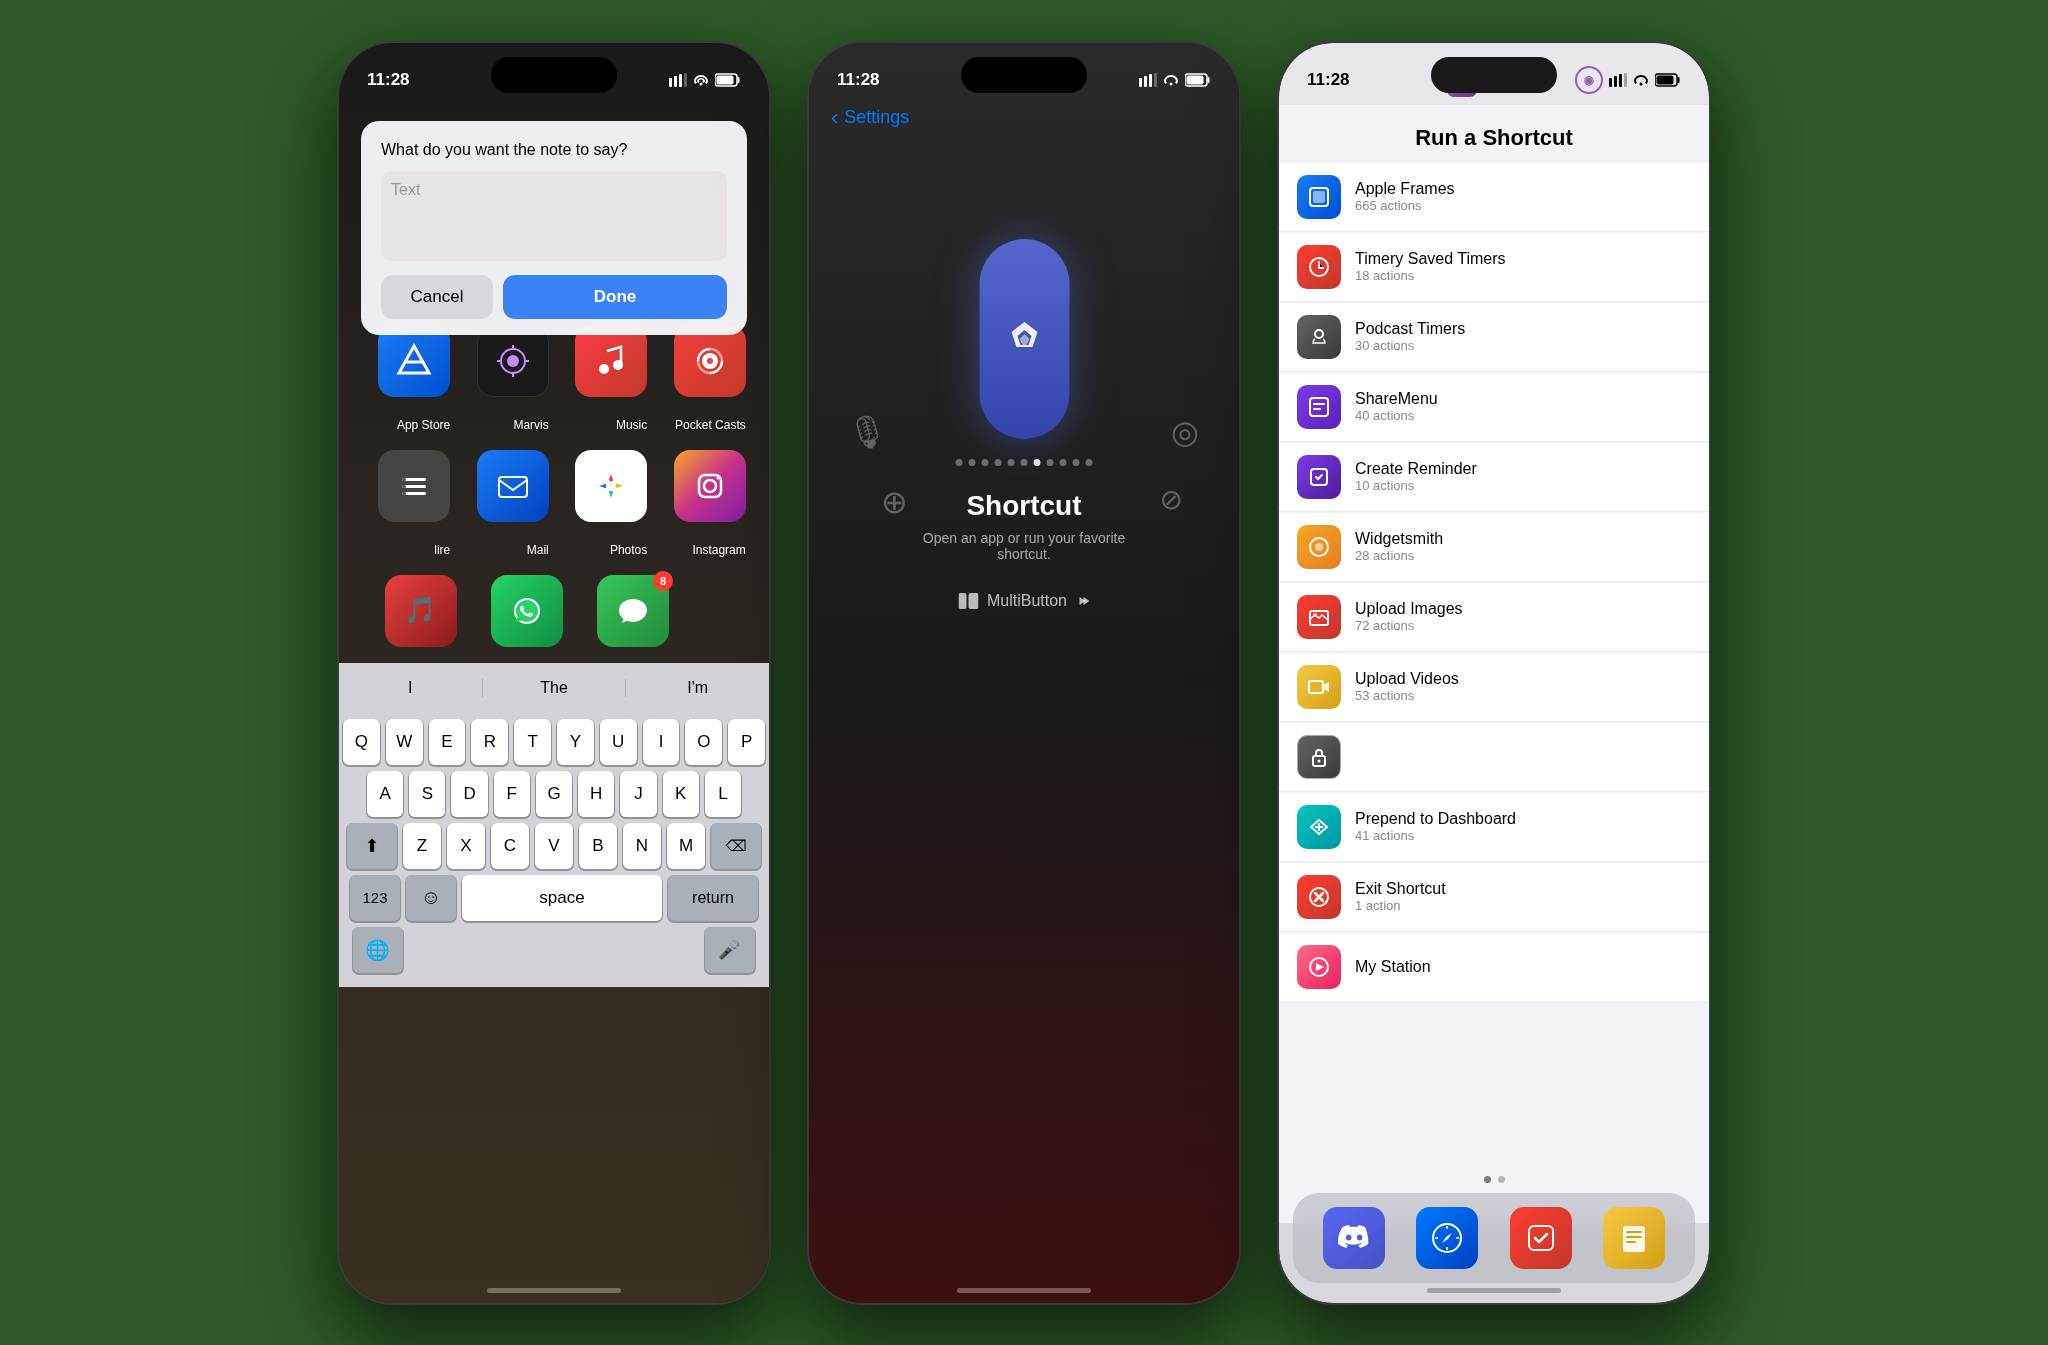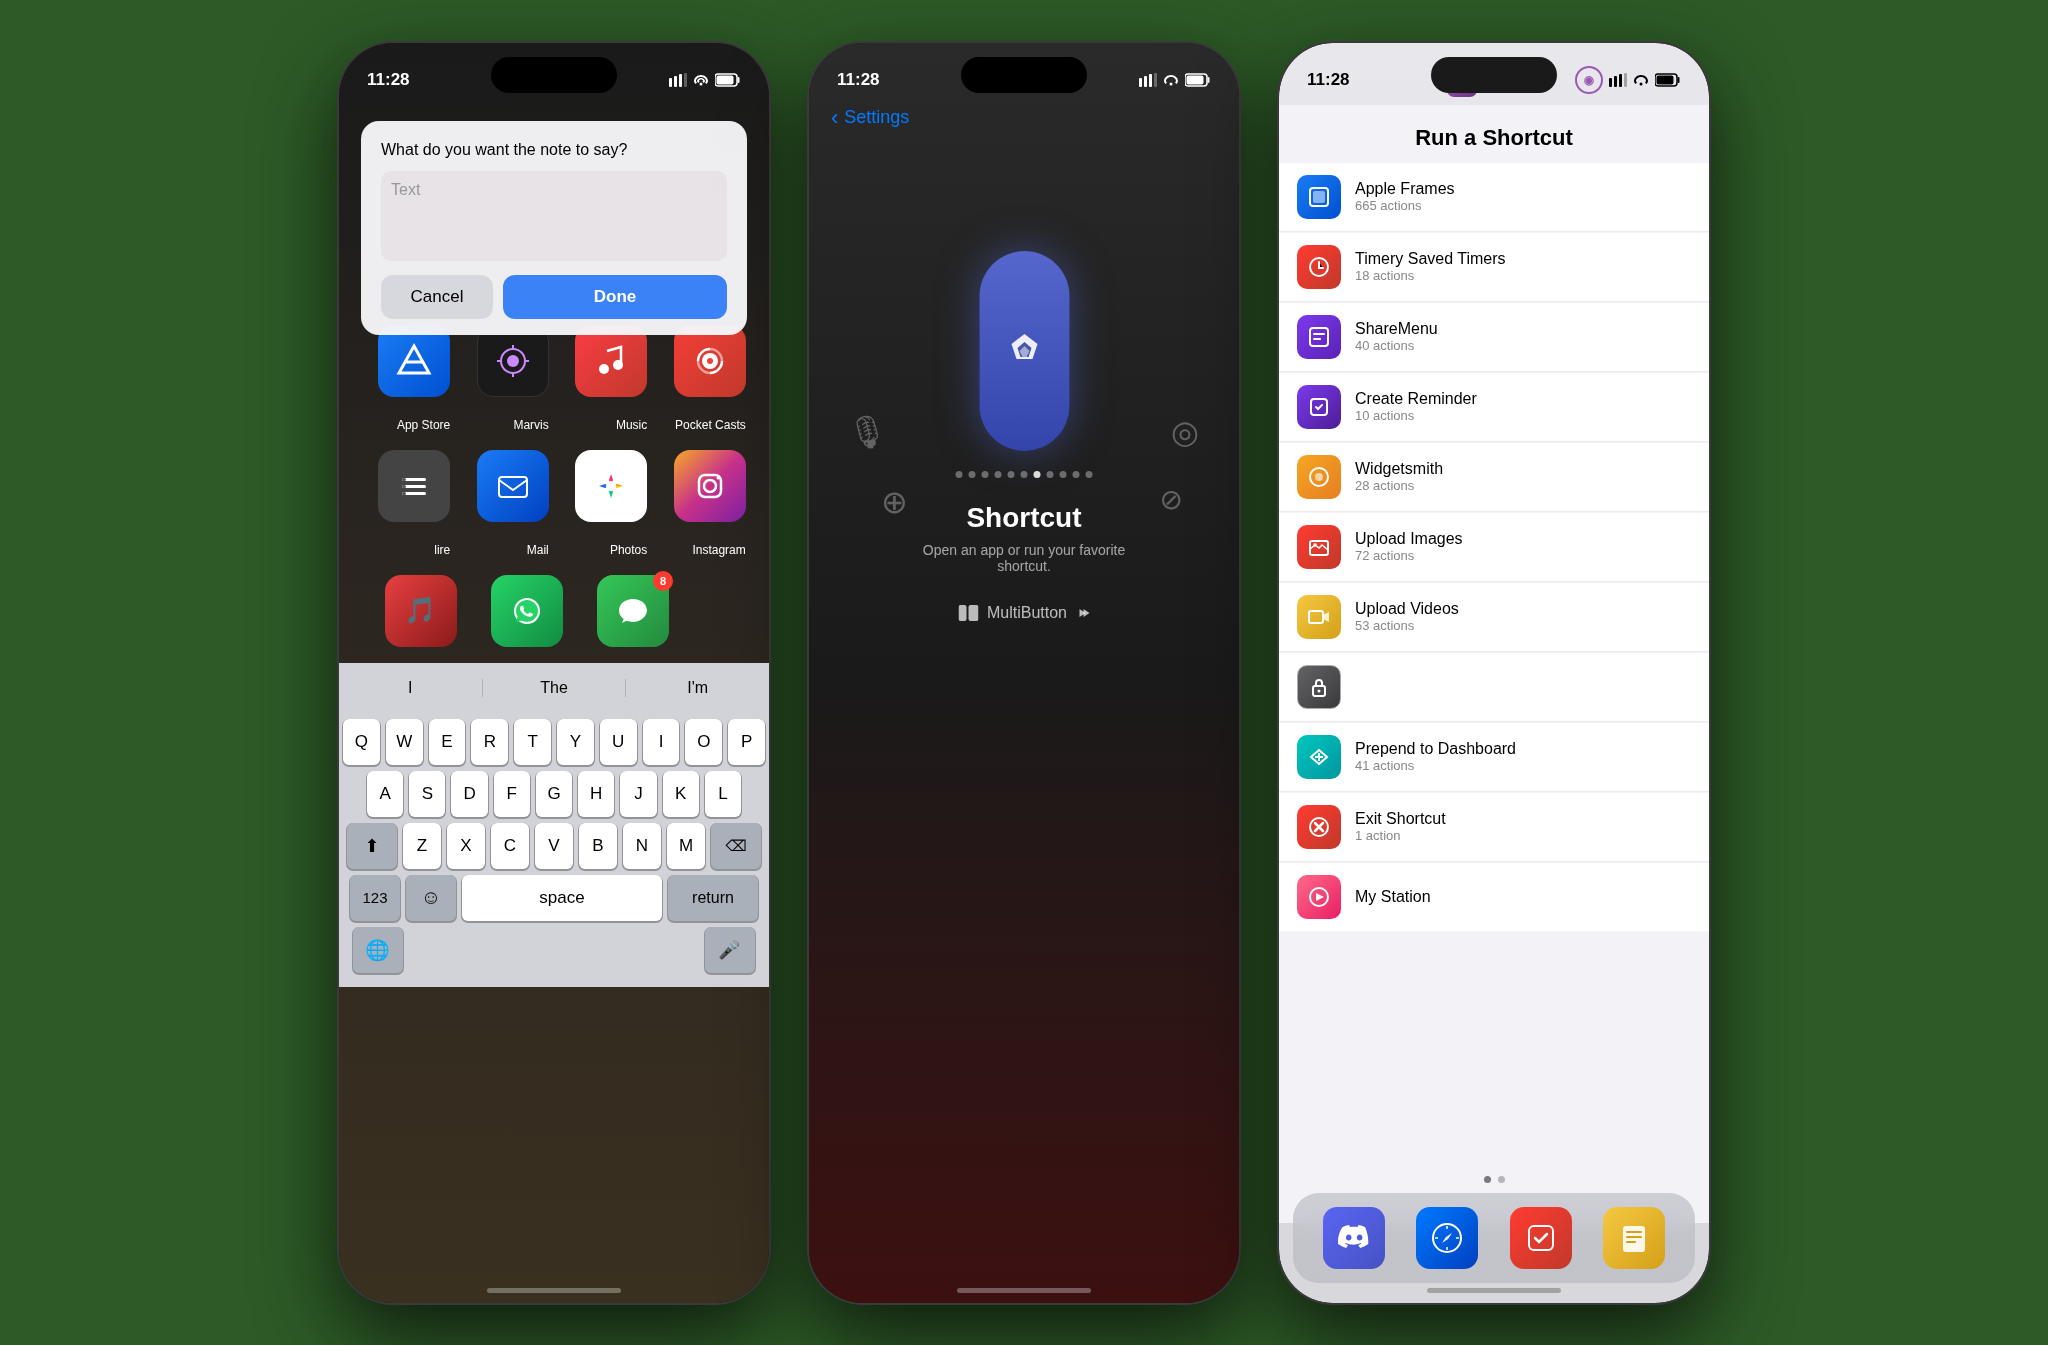--- a/index.html
+++ b/index.html
@@ -276,21 +276,21 @@
       font-size: 18px;
     }
     .chevron-left {
       font-size: 22px;
       margin-right: 2px;
     }
 
     
     .shortcut-center {
       position: absolute;
-      top: 208px;
+      top: 196px;
       left: 50%;
       transform: translateX(-50%);
       display: flex;
       flex-direction: column;
       align-items: center;
       z-index: 10;
     }
     .shortcut-pill {
       width: 90px;
       height: 200px;
@@ -815,20 +815,32 @@
                 <circle cx="12" cy="12" r="9" stroke="white" stroke-width="2" fill="none"></circle>
                 <path d="M12 7 L12 13 L16 13" stroke="white" stroke-width="2" stroke-linecap="round"></path>
               </svg>
           </div>
           <div class="shortcut-info">
             <div class="shortcut-name">Timery Saved Timers</div>
             <div class="shortcut-actions">18 actions</div>
           </div>
         </div>
 
+        <div class="shortcut-list-item">
+          <div class="shortcut-app-icon" style="background:linear-gradient(135deg,#636366,#3a3a3c);">
+            <svg width="24" height="24" viewBox="0 0 24 24">
+                <circle cx="12" cy="9" r="4" stroke="white" stroke-width="2" fill="none"></circle>
+                <path d="M8 14 C8 14 6 15 6 18 L18 18 C18 15 16 14 16 14" stroke="white" stroke-width="1.5" fill="none"></path>
+              </svg>
+          </div>
+          <div class="shortcut-info">
+            <div class="shortcut-name">Podcast Timers</div>
+            <div class="shortcut-actions">30 actions</div>
+          </div>
+        </div>
 
         <div class="shortcut-list-item">
           <div class="shortcut-app-icon" style="background:linear-gradient(135deg,#7c3aed,#5b21b6);">
             <svg width="24" height="24" viewBox="0 0 24 24">
                 <rect x="3" y="3" width="18" height="18" rx="3" fill="none" stroke="white" stroke-width="2"></rect>
                 <rect x="6" y="8" width="12" height="2" rx="1" fill="white"></rect>
                 <rect x="6" y="13" width="8" height="2" rx="1" fill="white"></rect>
               </svg>
           </div>
           <div class="shortcut-info">

